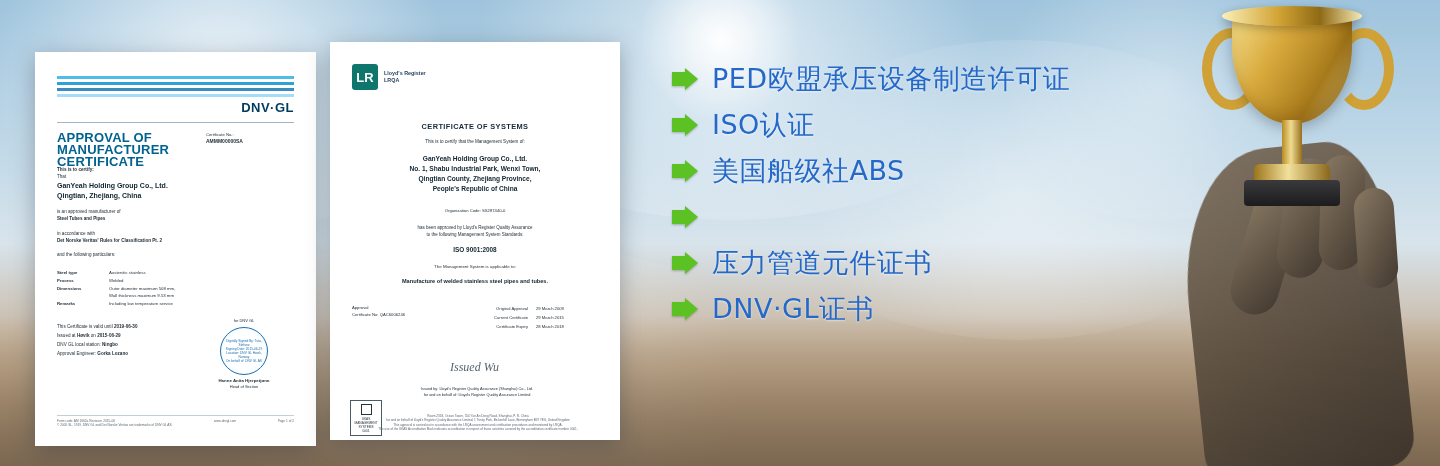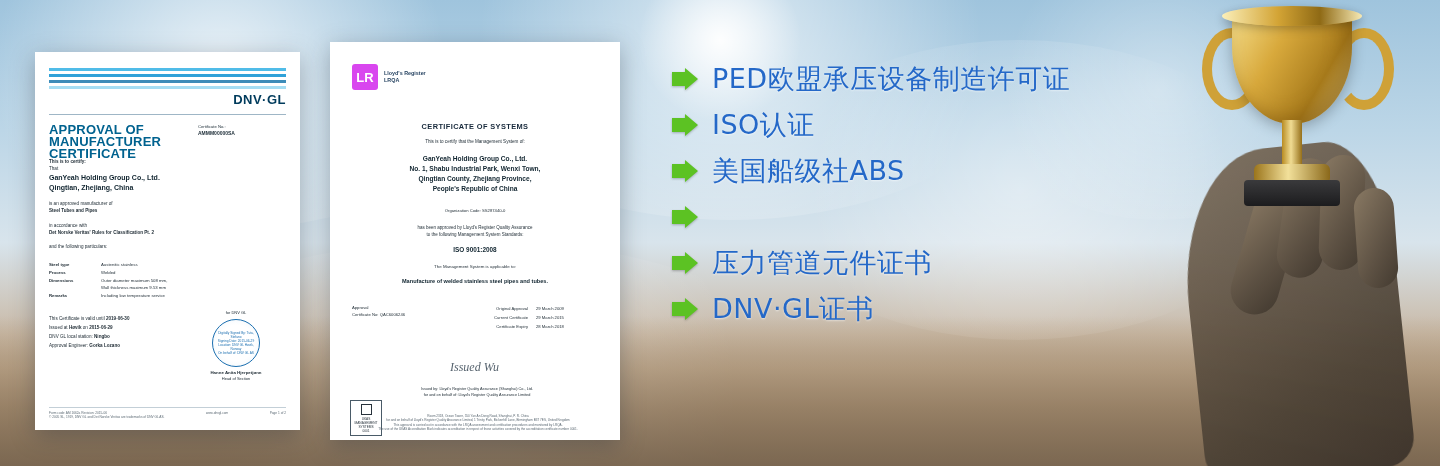--- a/index.html
+++ b/index.html
@@ -50,21 +50,21 @@
   
   .cert {
     position: absolute;
     background: #ffffff;
     box-shadow: 0 6px 22px rgba(40,50,60,0.35);
     overflow: hidden;
   }
   .cert-left {
     left: 35px; top: 52px;
     width: 265px; height: 378px;
-    padding: 0;
+    padding: 8px;
   }
   .cert-right {
     left: 330px; top: 42px;
     width: 290px; height: 398px;
   }
   .cert-inner { position: relative; width: 100%; height: 100%; }
 
   
   .dnv-bars { position: absolute; left: 14px; top: 16px; right: 14px; height: 22px; }
   .dnv-bars i {
@@ -125,21 +125,21 @@
     border-top: 1px solid #c3cfd7; padding-top: 3px;
     font-size: 3.2px; line-height: 4.6px; color: #5c6a74;
     display: flex; justify-content: space-between;
   }
 
   
   .lr-logo {
     position: absolute; left: 22px; top: 22px; display: flex; align-items: center;
   }
   .lr-logo .mark {
-    width: 26px; height: 26px; border-radius: 3px; background: #d946ef;
+    width: 26px; height: 26px; border-radius: 3px; background: #0f766e;
     color: #fff; font-weight: bold; font-size: 13px; display: flex; align-items: center; justify-content: center;
   }
   .lr-logo .txt { margin-left: 6px; font-size: 5.4px; line-height: 7px; color: #1f3d5c; font-weight: bold; }
   .lr-h {
     position: absolute; left: 0; right: 0; top: 80px; text-align: center;
     font-size: 7.4px; font-weight: bold; letter-spacing: .4px; color: #16283a;
   }
   .lr-sub {
     position: absolute; left: 40px; right: 40px; top: 96px; text-align: center;
     font-size: 4.6px; line-height: 7px; color: #1d2a33;

